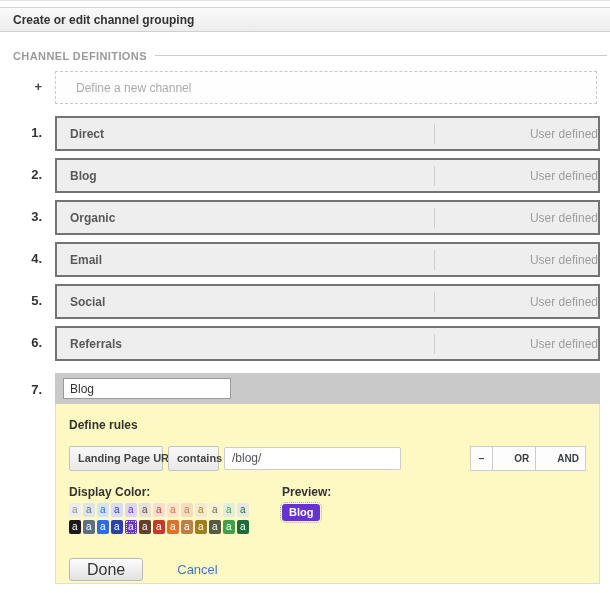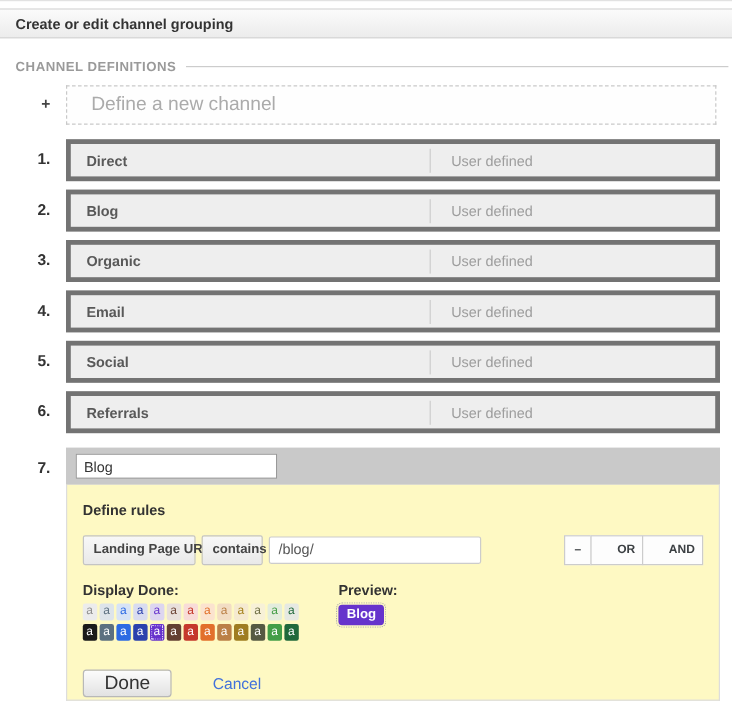--- a/index.html
+++ b/index.html
@@ -59,35 +59,36 @@
   
   .new-channel-row { margin-top: 9px; margin-right: 13px; }
   .new-channel-row .num-col { padding-top: 8px; color: #444; }
   .new-channel-box {
     border: 1px dashed #c9c9c9;
     background: #fefefe;
     height: 33px;
     display: flex;
     align-items: center;
     padding-left: 20px;
-    font-size: 16px;
+    font-size: 12px;
     color: #ababab;
     cursor: pointer;
   }
 
   
   .channel-list { margin-top: 12px; }
   .channel-row-wrap { margin-bottom: 7px; }
   .channel-row {
     background: #eeeeee;
-    border: 4px solid #737373;
+    border: 2px solid #737373;
     height: 35px;
     display: flex;
     align-items: center;
     cursor: pointer;
+    justify-content: space-between;
   }
   .channel-name {
     width: 299px;
     padding-left: 13px;
     font-size: 12px;
     font-weight: bold;
     color: #595959;
   }
   .row-divider { width: 1px; height: 20px; background: #cdcdcd; }
   .channel-type { padding-left: 17px; font-size: 12px; color: #9d9d9d; }
@@ -331,21 +332,21 @@
         <div class="rule-spacer"></div>
         <div class="btn-group">
           <div class="grp-btn minus">–</div>
           <div class="grp-btn">OR</div>
           <div class="grp-btn">AND</div>
         </div>
       </div>
 
       <div class="color-preview-row">
         <div class="color-block">
-          <div class="block-label">Display Done:</div>
+          <div class="block-label">Display Color:</div>
           <div class="swatch-row">
               <span class="swatch" style="background: rgb(236, 236, 236); color: rgb(143, 143, 143);">a</span>
               <span class="swatch" style="background: rgb(221, 228, 234); color: rgb(92, 112, 128);">a</span>
               <span class="swatch" style="background: rgb(215, 227, 246); color: rgb(45, 106, 227);">a</span>
               <span class="swatch" style="background: rgb(217, 220, 240); color: rgb(43, 65, 173);">a</span>
               <span class="swatch" style="background: rgb(221, 214, 240); color: rgb(102, 51, 204);">a</span>
               <span class="swatch" style="background: rgb(233, 224, 220); color: rgb(109, 69, 55);">a</span>
               <span class="swatch" style="background: rgb(248, 220, 216); color: rgb(197, 57, 43);">a</span>
               <span class="swatch" style="background: rgb(251, 227, 207); color: rgb(226, 112, 43);">a</span>
               <span class="swatch" style="background: rgb(242, 221, 196); color: rgb(187, 128, 71);">a</span>

